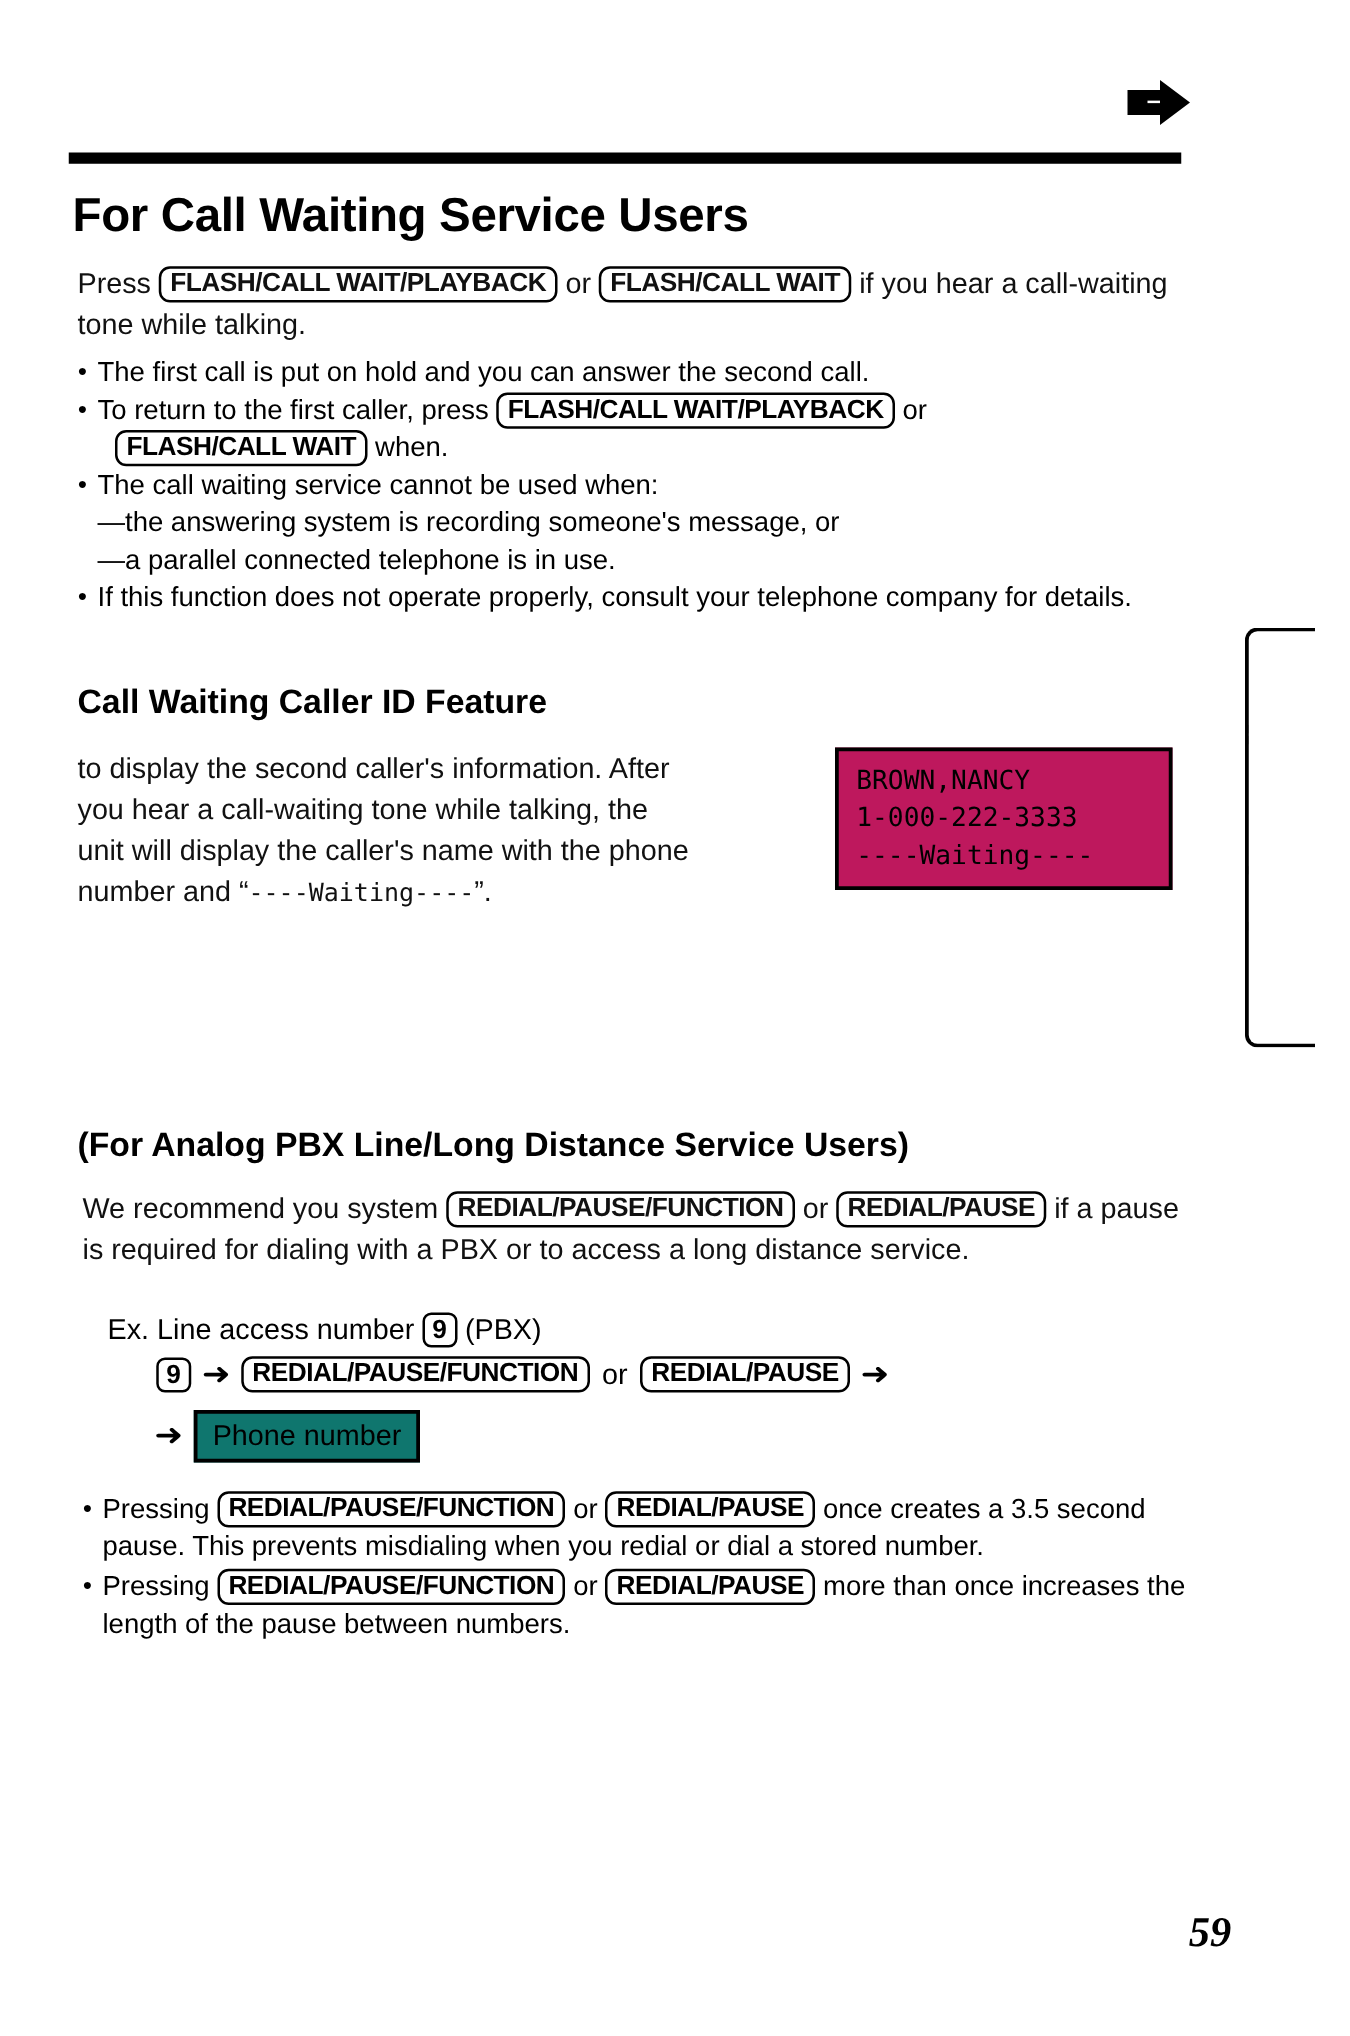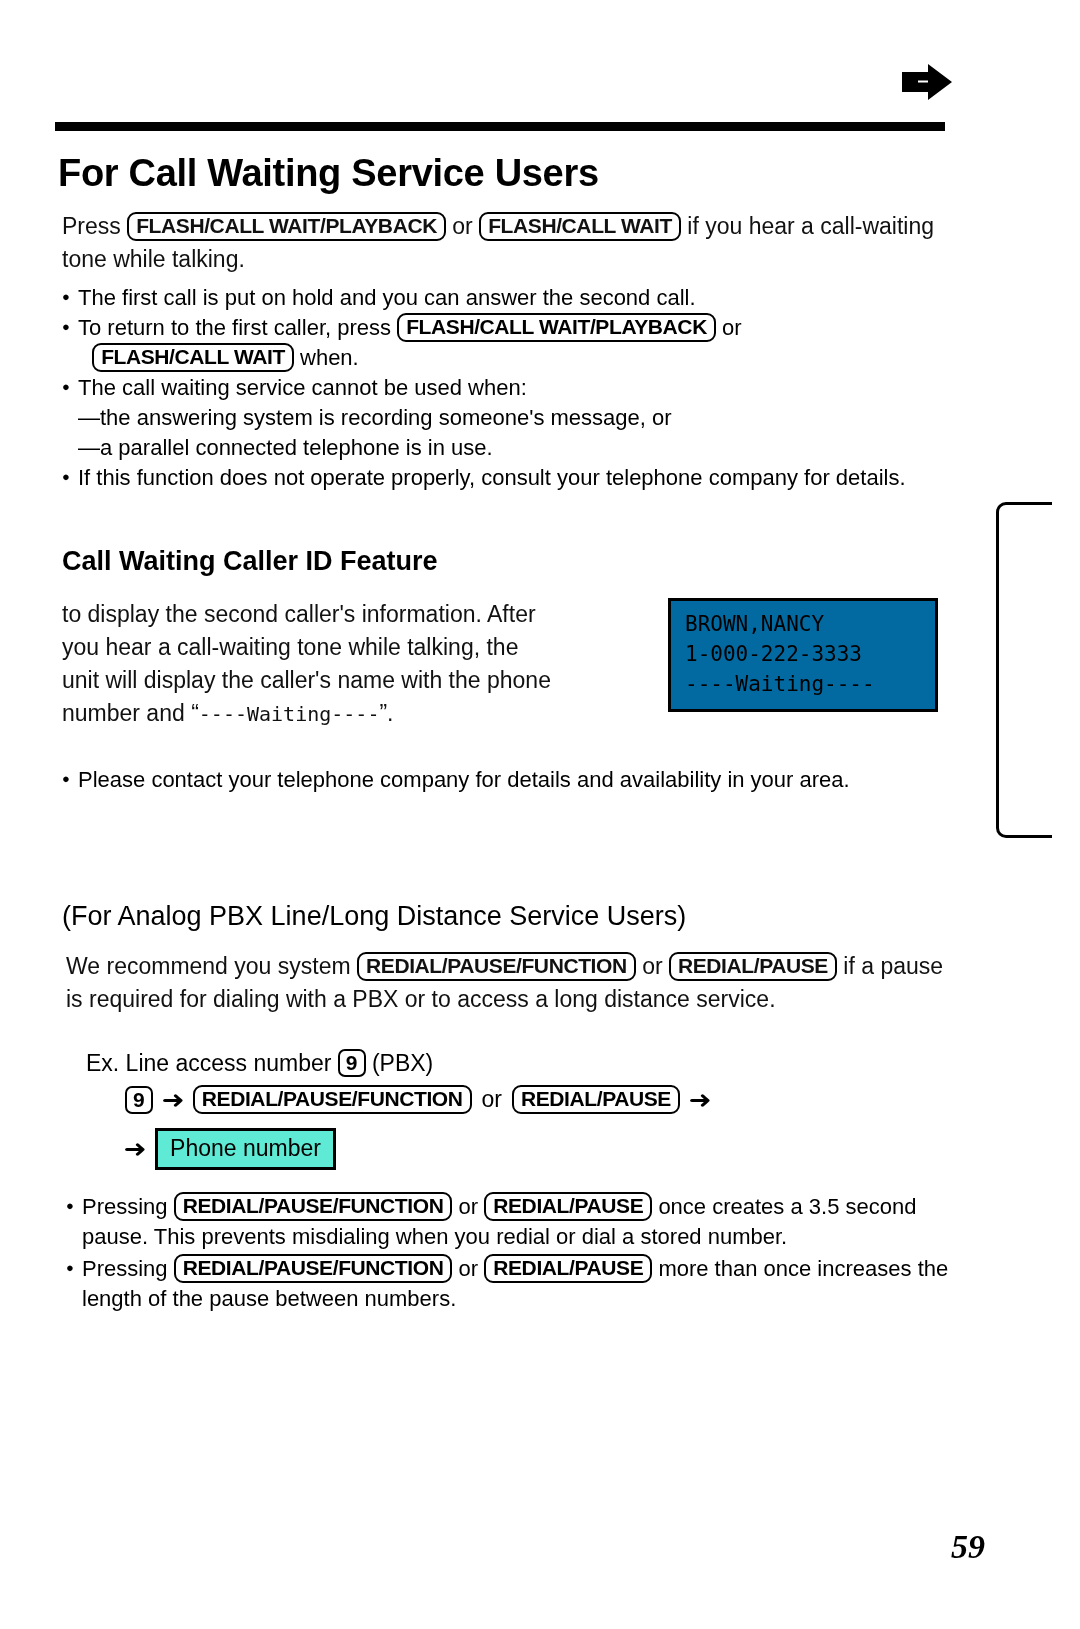--- a/index.html
+++ b/index.html
@@ -55,21 +55,21 @@
     left: 62px;
     margin: 0;
     font-size: 27px;
     font-weight: bold;
   }
   h2.subhead2 {
     position: absolute;
     left: 62px;
     margin: 0;
     font-size: 27px;
-    font-weight: normal;
+    font-weight: bold;
   }
 
   #title-callwait { top: 152px; }
   #title-pause    { top: 855px; }
   #sub-pause      { top: 901px; }
   #head-cwcid     { top: 546px; }
 
   
   .body-text {
     position: absolute;
@@ -135,21 +135,21 @@
   .lcd-box {
     position: absolute;
     left: 668px;
     top: 598px;
     width: 270px;
     border: 3px solid #000;
     padding: 8px 10px 10px 14px;
     font-family: "DejaVu Sans Mono", monospace;
     font-size: 21px;
     line-height: 30px;
-    background: #0369a1;
+    background: #be185d;
     box-sizing: border-box;
   }
   .lcd-line { white-space: pre; }
 
   .mono-inline {
     font-family: "DejaVu Sans Mono", monospace;
     font-size: 20px;
   }
 
   
@@ -210,21 +210,21 @@
     font-size: 24px;
     line-height: 1;
     transform: scaleX(1.15);
   }
   .phone-box {
     display: inline-block;
     border: 3px solid #000;
     padding: 3px 12px 5px 12px;
     font-size: 23px;
     line-height: 28px;
-    background: #5eead4;
+    background: #0f766e;
   }
 
   
   .page-number {
     position: absolute;
     right: 95px;
     top: 1528px;
     font-family: "Liberation Serif", serif;
     font-style: italic;
     font-weight: bold;
@@ -291,25 +291,20 @@
       <span>number and “</span><span class="mono-inline">----Waiting----</span><span>”.</span>
     </div>
   </div>
 
   <div class="lcd-box">
     <div class="lcd-line">BROWN,NANCY</div>
     <div class="lcd-line">1-000-222-3333</div>
     <div class="lcd-line">----Waiting----</div>
   </div>
 
-  <ul class="bullets" id="cid-note" style="left:62px; top:765px; width:890px;">
-    <li>
-      <span>Please contact your telephone company for details and availability in your area.</span>
-    </li>
-  </ul>
 
   <div class="side-tab">
     <div class="side-tab-inner">
       <span class="side-tab-text">Cordless Telephone</span>
     </div>
   </div>
 
 
   <h2 class="subhead2" id="sub-pause">(For Analog PBX Line/Long Distance Service Users)</h2>
 

